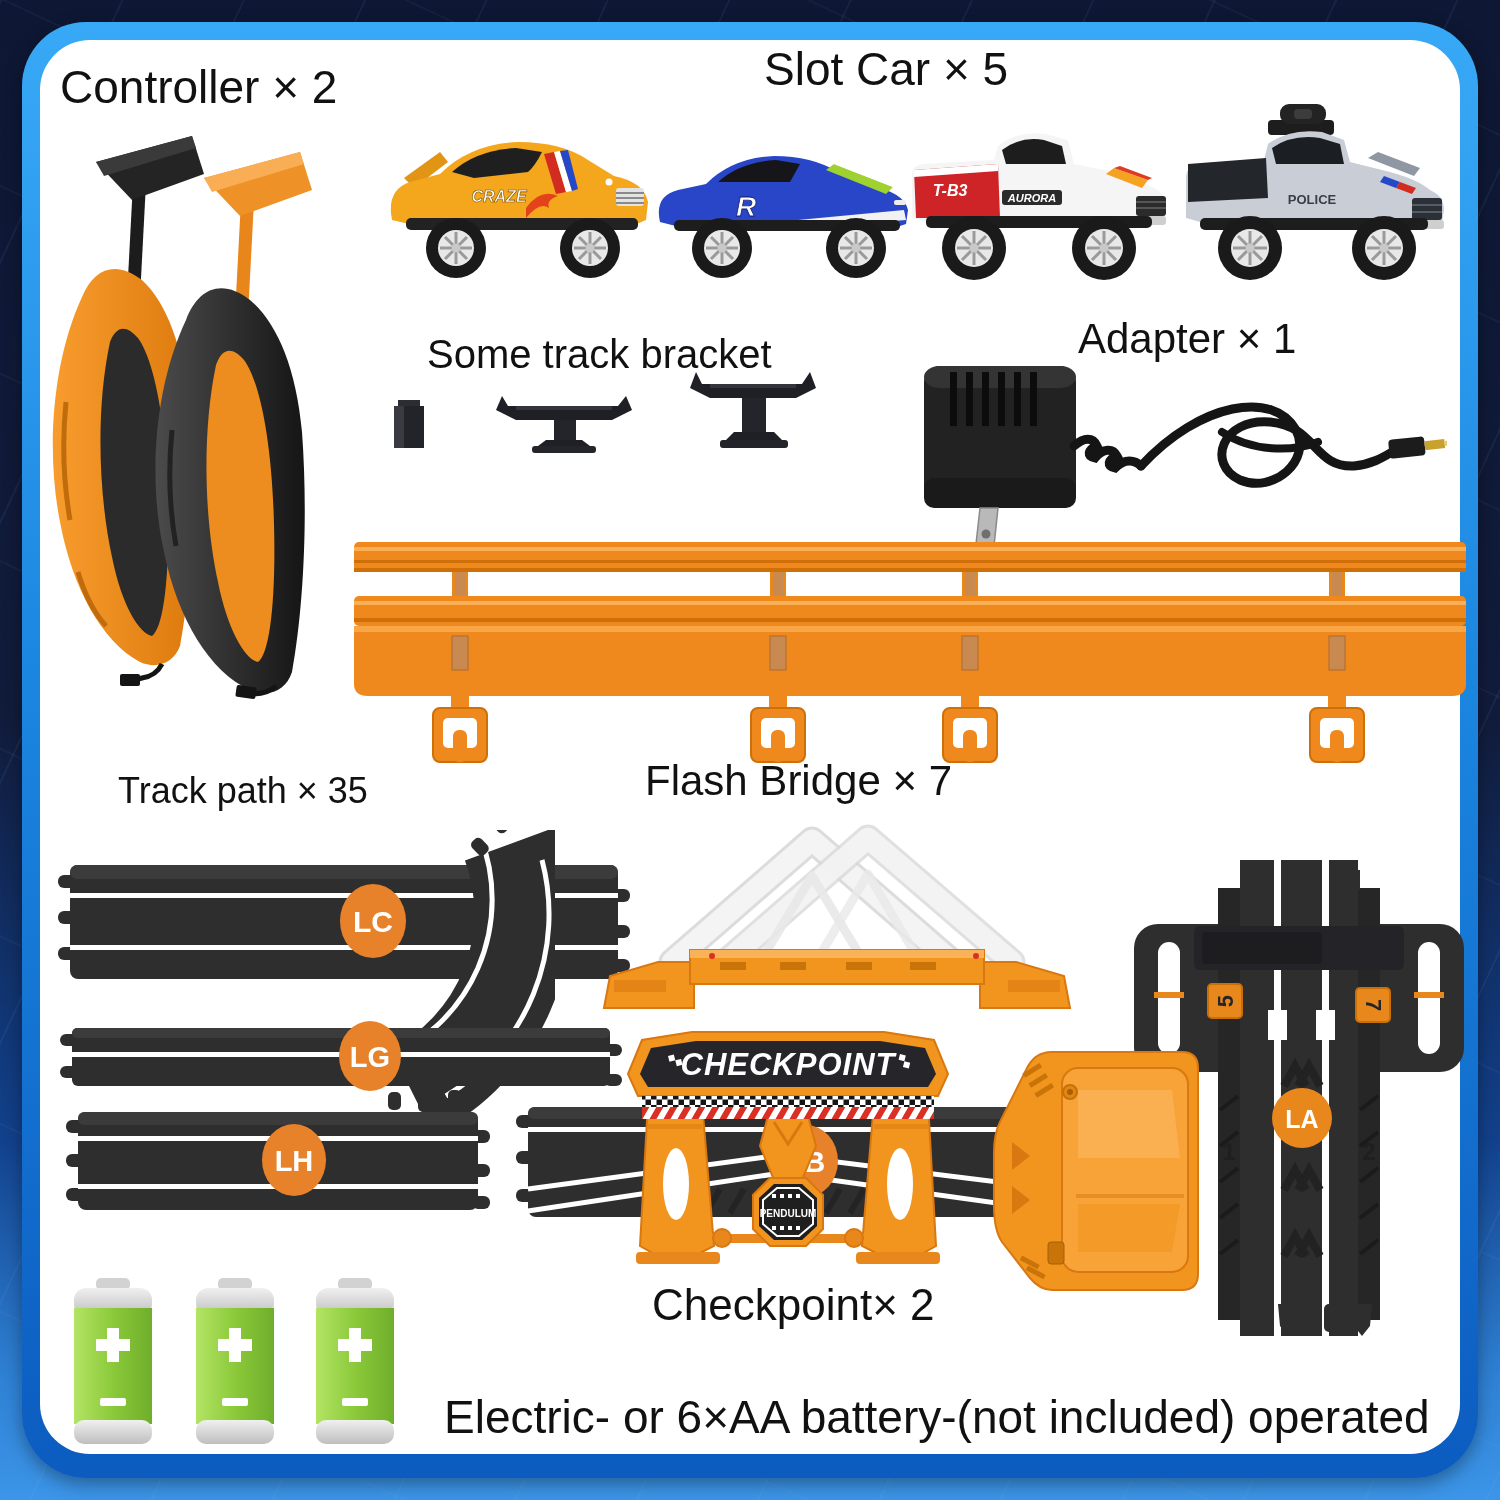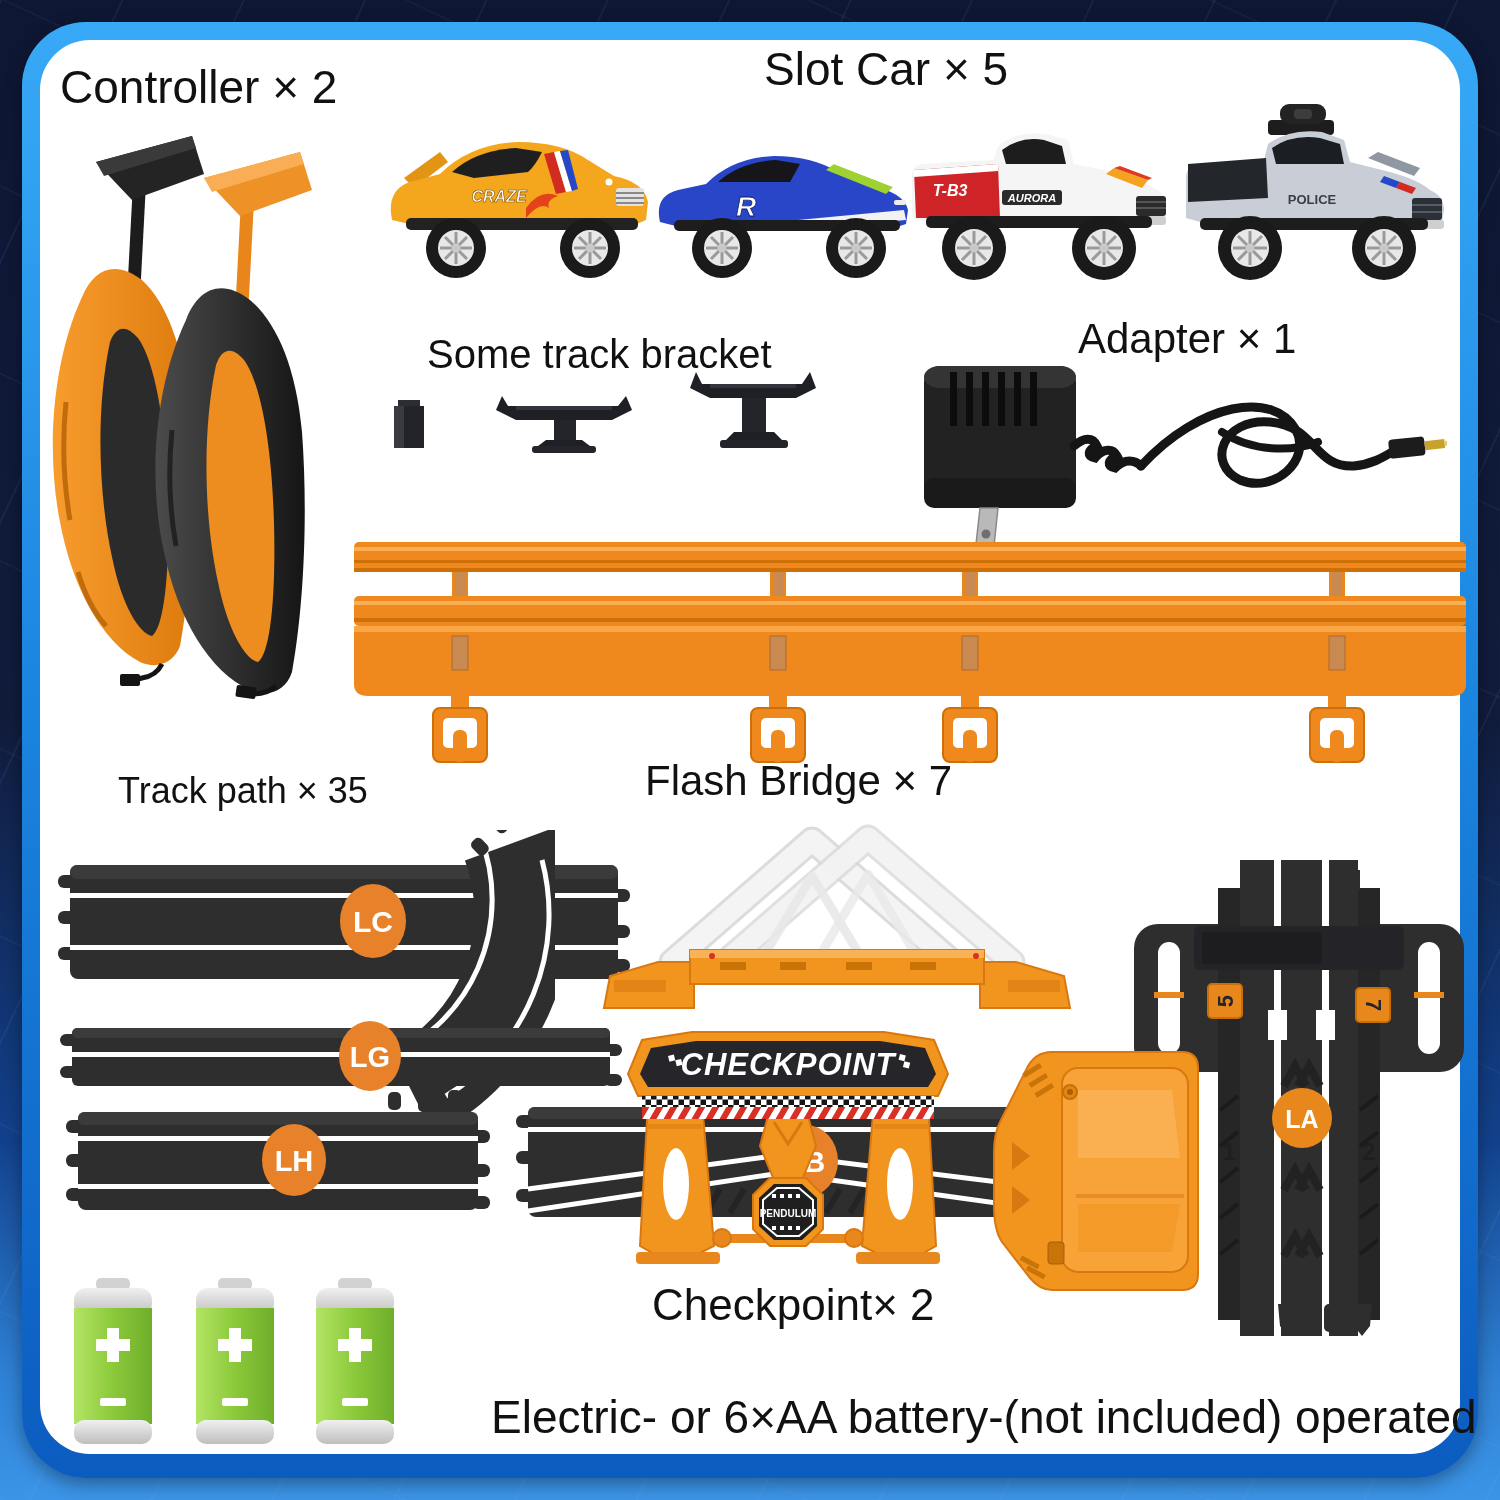--- a/index.html
+++ b/index.html
@@ -30,21 +30,21 @@
   <div class="border-band"></div>
   <div class="panel"></div>
 
   <div class="lbl" style="left:60px;top:60px;font-size:46px;">Controller × 2</div>
   <div class="lbl" style="left:764px;top:42px;font-size:46px;">Slot Car × 5</div>
   <div class="lbl" style="left:427px;top:312px;font-size:40px;margin-top:20px;">Some track bracket</div>
   <div class="lbl" style="left:1078px;top:315px;font-size:42px;">Adapter × 1</div>
   <div class="lbl" style="left:118px;top:770px;font-size:36px;">Track path × 35</div>
   <div class="lbl" style="left:645px;top:757px;font-size:42px;">Flash Bridge × 7</div>
   <div class="lbl" style="left:652px;top:1280px;font-size:44px;">Checkpoint× 2</div>
-  <div class="lbl" style="left:444px;top:1390px;font-size:46px;margin-left:47px;">Electric- or 6×AA battery-(not included) operated</div>
+  <div class="lbl" style="left:444px;top:1390px;font-size:46px;">Electric- or 6×AA battery-(not included) operated</div>
 
   <svg class="art" style="left:44px;top:100px;width:340px;height:600px" viewBox="0 0 340 600">
     <defs>
       <linearGradient id="cgOr" x1="0" y1="0" x2="1" y2="0">
         <stop offset="0" stop-color="#F89C2E"></stop>
           <stop offset="1" stop-color="#DD7A0D"></stop>
       </linearGradient>
       <linearGradient id="cgBk" x1="0" y1="0" x2="1" y2="0">
         <stop offset="0" stop-color="#4b4b4b"></stop>
           <stop offset="1" stop-color="#151515"></stop>

